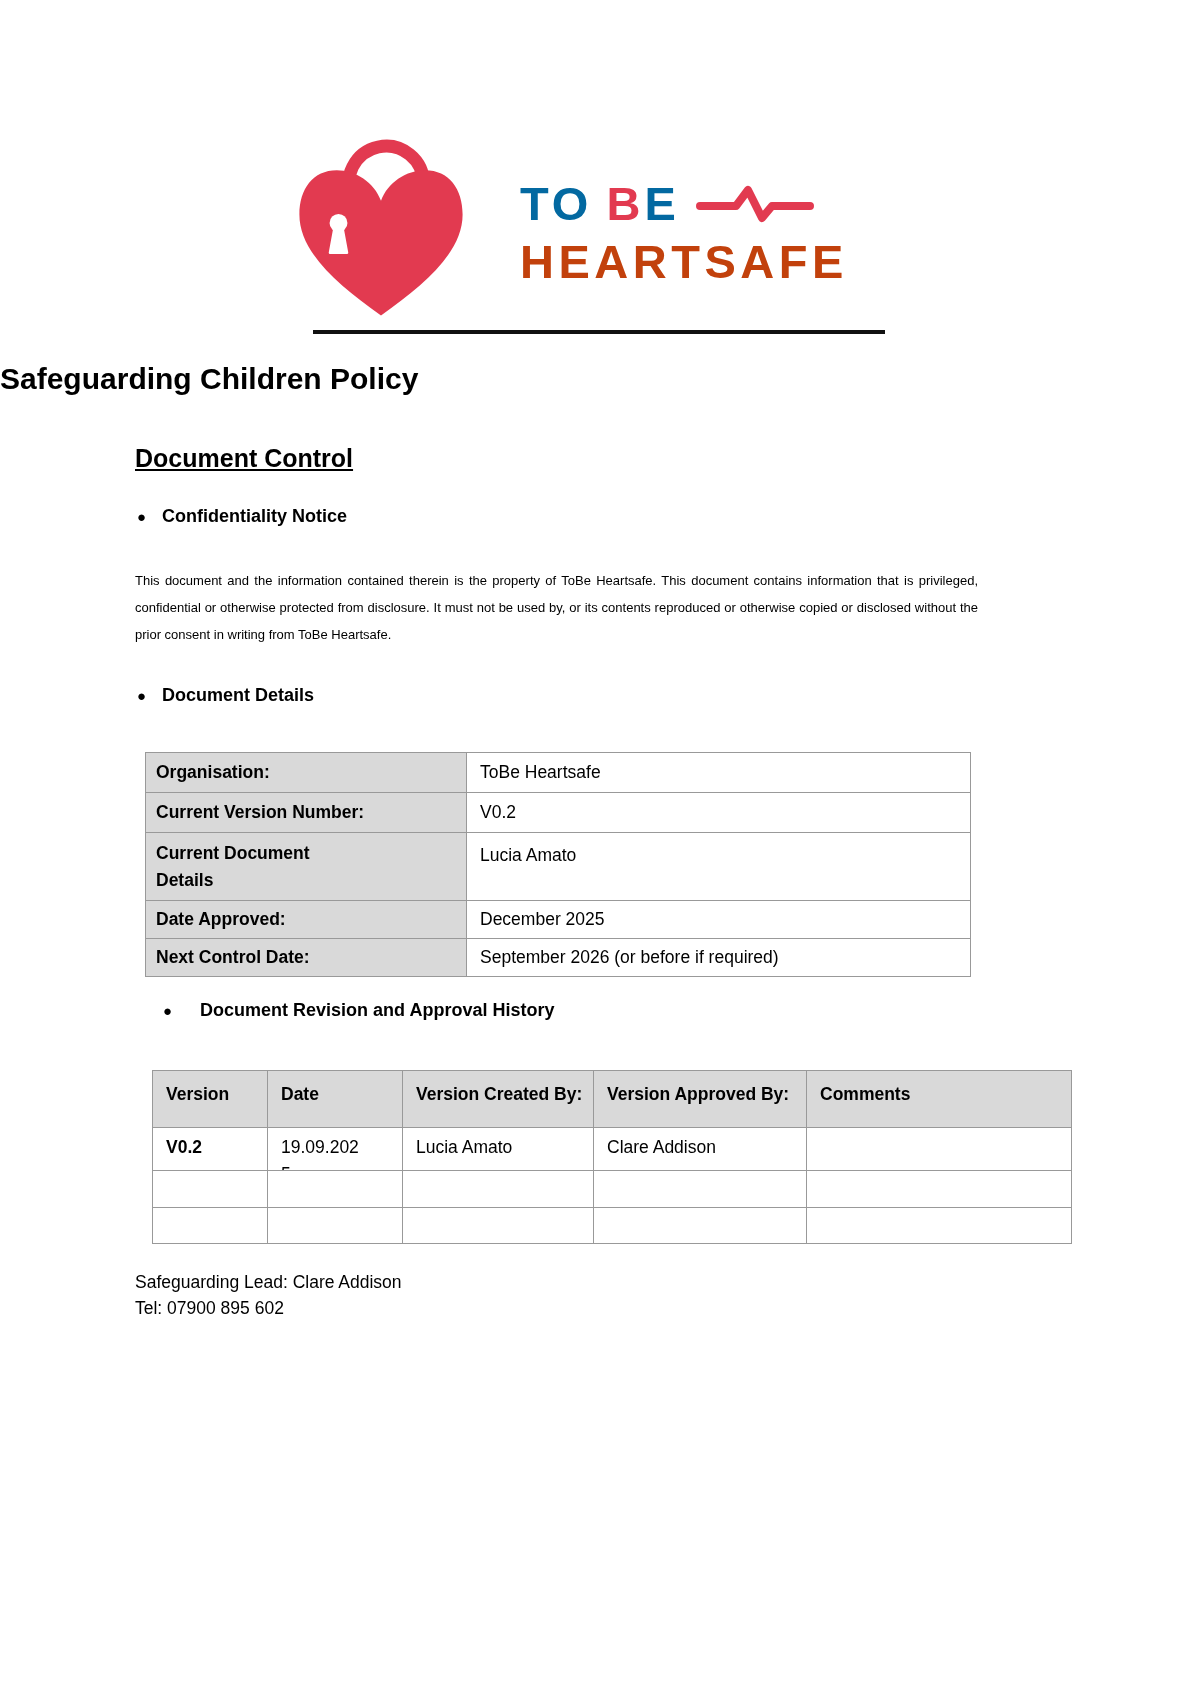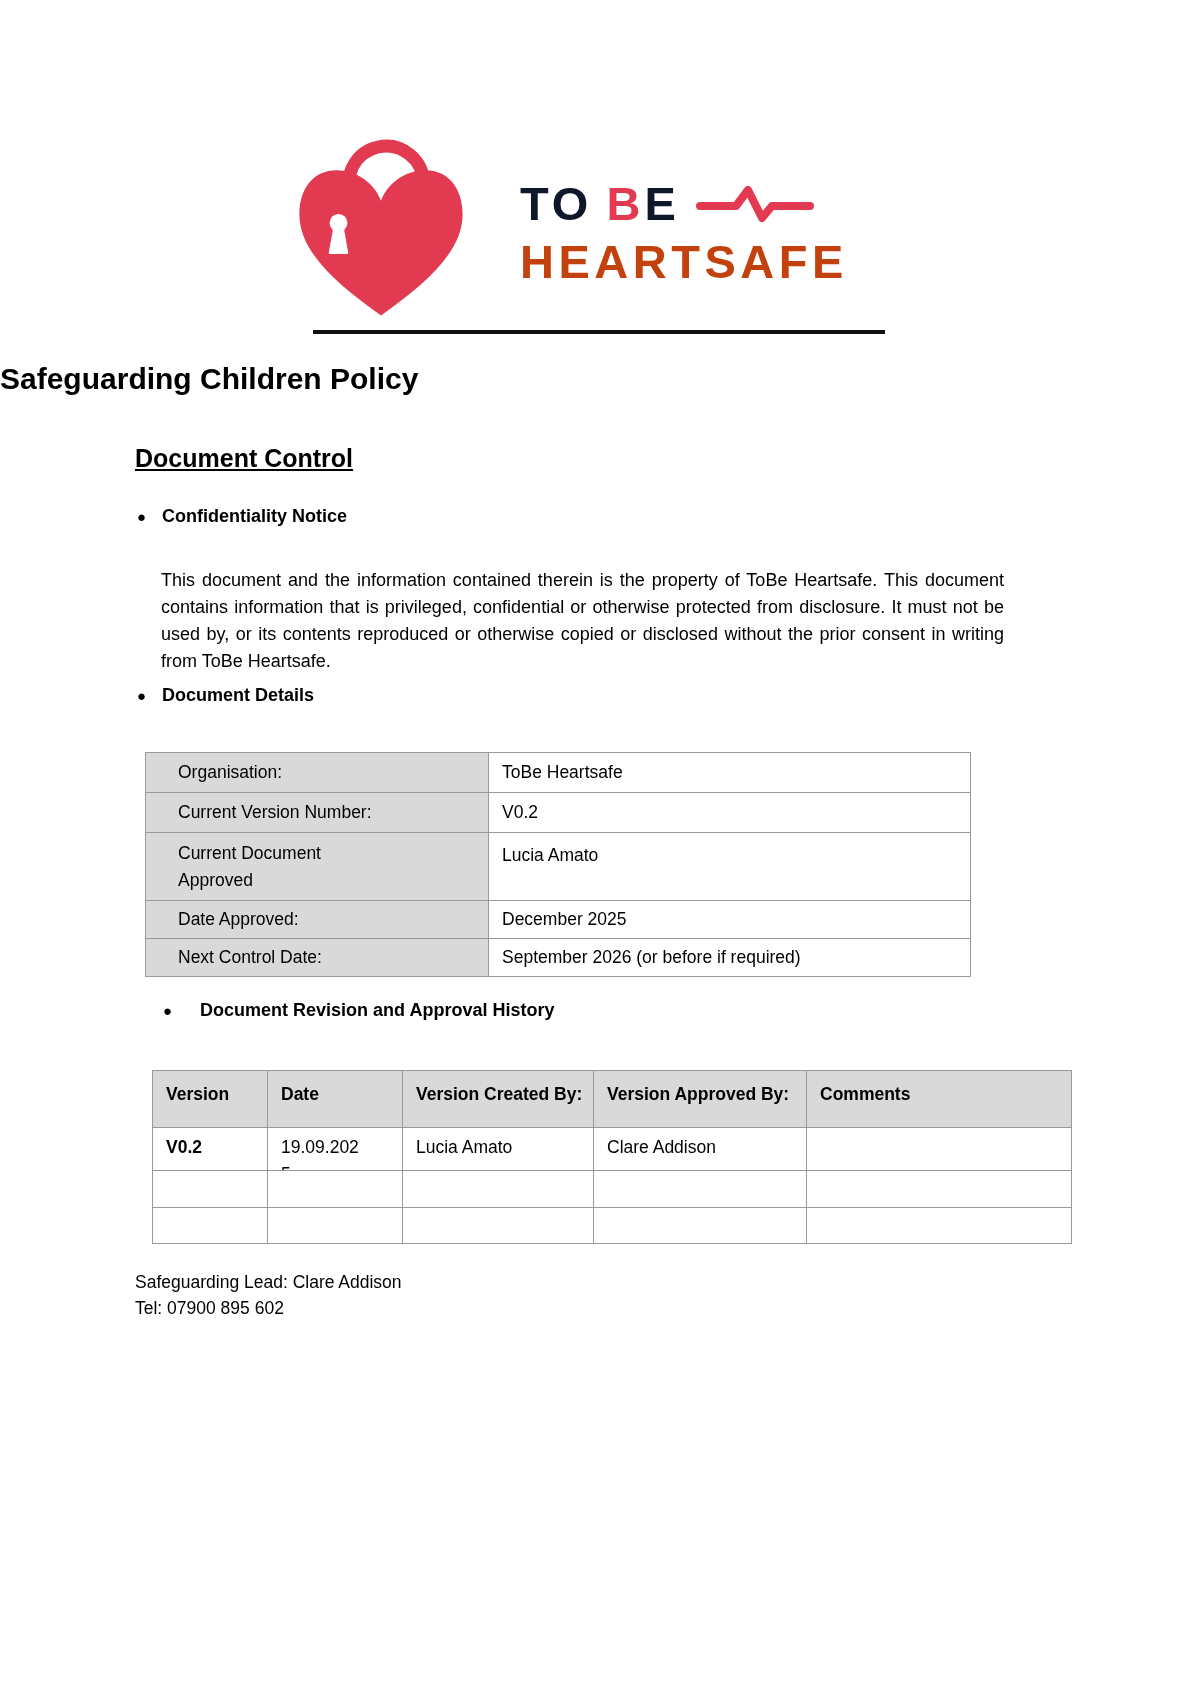--- a/index.html
+++ b/index.html
@@ -5,46 +5,46 @@
   html,body{margin:0;padding:0;background:#ffffff;}
   #page{
     position:relative;width:1190px;height:1684px;background:#ffffff;
     font-family:"Liberation Sans", sans-serif;color:#000;overflow:hidden;
   }
   
   #logo-heart{position:absolute;left:296px;top:128px;width:170px;height:200px;}
   #wordmark{position:absolute;left:520px;top:174px;}
   .wm-line1{display:flex;align-items:center;height:58px;}
   .wm-txt{font-weight:bold;font-size:47px;letter-spacing:4px;line-height:1;}
-  .wm-blue{color:#0f172a;text-align:right;}
+  .wm-blue{color:#0369a1;text-align:right;}
   .wm-red{color:#e23a50;}
   .wm-gap{width:14px;}
   #ekg-svg{margin-left:16px;margin-top:2px;}
   .wm-line2{font-weight:bold;font-size:47px;letter-spacing:4.5px;line-height:1;color:#c2410c;margin-top:6px;}
   #logo-underline{position:absolute;left:313px;top:330px;width:572px;height:4px;background:#111;}
   
   #page-title{position:absolute;left:0;top:362px;width:1110px;
     font-size:30px;font-weight:bold;}
   #doc-control{position:absolute;left:135px;top:444px;font-size:25px;font-weight:bold;text-decoration:underline;}
   .bullet-line{position:absolute;display:flex;align-items:flex-start;font-size:18px;font-weight:bold;}
   .bullet-dot{font-size:15px;line-height:22px;margin-right:16px;}
   #bullet-confidentiality{left:137px;top:506px;}
   #bullet-details{left:137px;top:685px;}
   #bullet-revision{left:163px;top:1000px;}
   #bullet-revision .bullet-dot{margin-right:28px;}
   #confidentiality-paragraph{position:absolute;left:135px;top:567px;width:843px;
-    font-size:18px;line-height:27px;text-align:justify;margin-left:26px;}
+    font-size:13px;line-height:27px;text-align:justify;}
   
   table{border-collapse:collapse;table-layout:fixed;}
   td,th{border:1px solid #999;font-size:17.5px;padding:0;}
   .hdr-bg{background:#d9d9d9;}
   
   #details-table{position:absolute;left:145px;top:752px;width:826px;}
   #details-table td{vertical-align:middle;}
-  #details-table .lbl{width:310px;font-weight:normal;padding-left:32px;}
+  #details-table .lbl{width:310px;font-weight:bold;padding-left:10px;}
   #details-table .val{padding-left:13px;}
   .r1{height:40px;} .r2{height:40px;} .r3{height:68px;margin-top:44px;} .r4{height:38px;} .r5{height:38px;}
   #details-table .top-align{vertical-align:top;}
   .clip-3line{height:58px;overflow:hidden;line-height:27px;margin-top:7px;}
   .clip-3line span{display:block;}
   .val-top{margin-top:9px;line-height:27px;}
   
   #history-table{position:absolute;left:152px;top:1070px;width:821px;}
   #history-table th{text-align:left;font-size:17.5px;vertical-align:top;
     padding:10px 6px 0 13px;font-weight:bold;line-height:27px;height:46px;}
@@ -110,21 +110,21 @@
       <td class="val">ToBe Heartsafe</td>
     </tr>
     <tr class="r2">
       <td class="lbl hdr-bg">Current Version Number:</td>
       <td class="val">V0.2</td>
     </tr>
     <tr class="r3">
       <td class="lbl hdr-bg top-align">
         <div class="clip-3line">
           <span>Current Document</span>
-          <span>Approved</span>
+          <span>Details</span>
           <span>By:</span>
         </div>
       </td>
       <td class="val top-align">
         <div class="val-top">Lucia Amato</div>
       </td>
     </tr>
     <tr class="r4">
       <td class="lbl hdr-bg">Date Approved:</td>
       <td class="val">December 2025</td>

